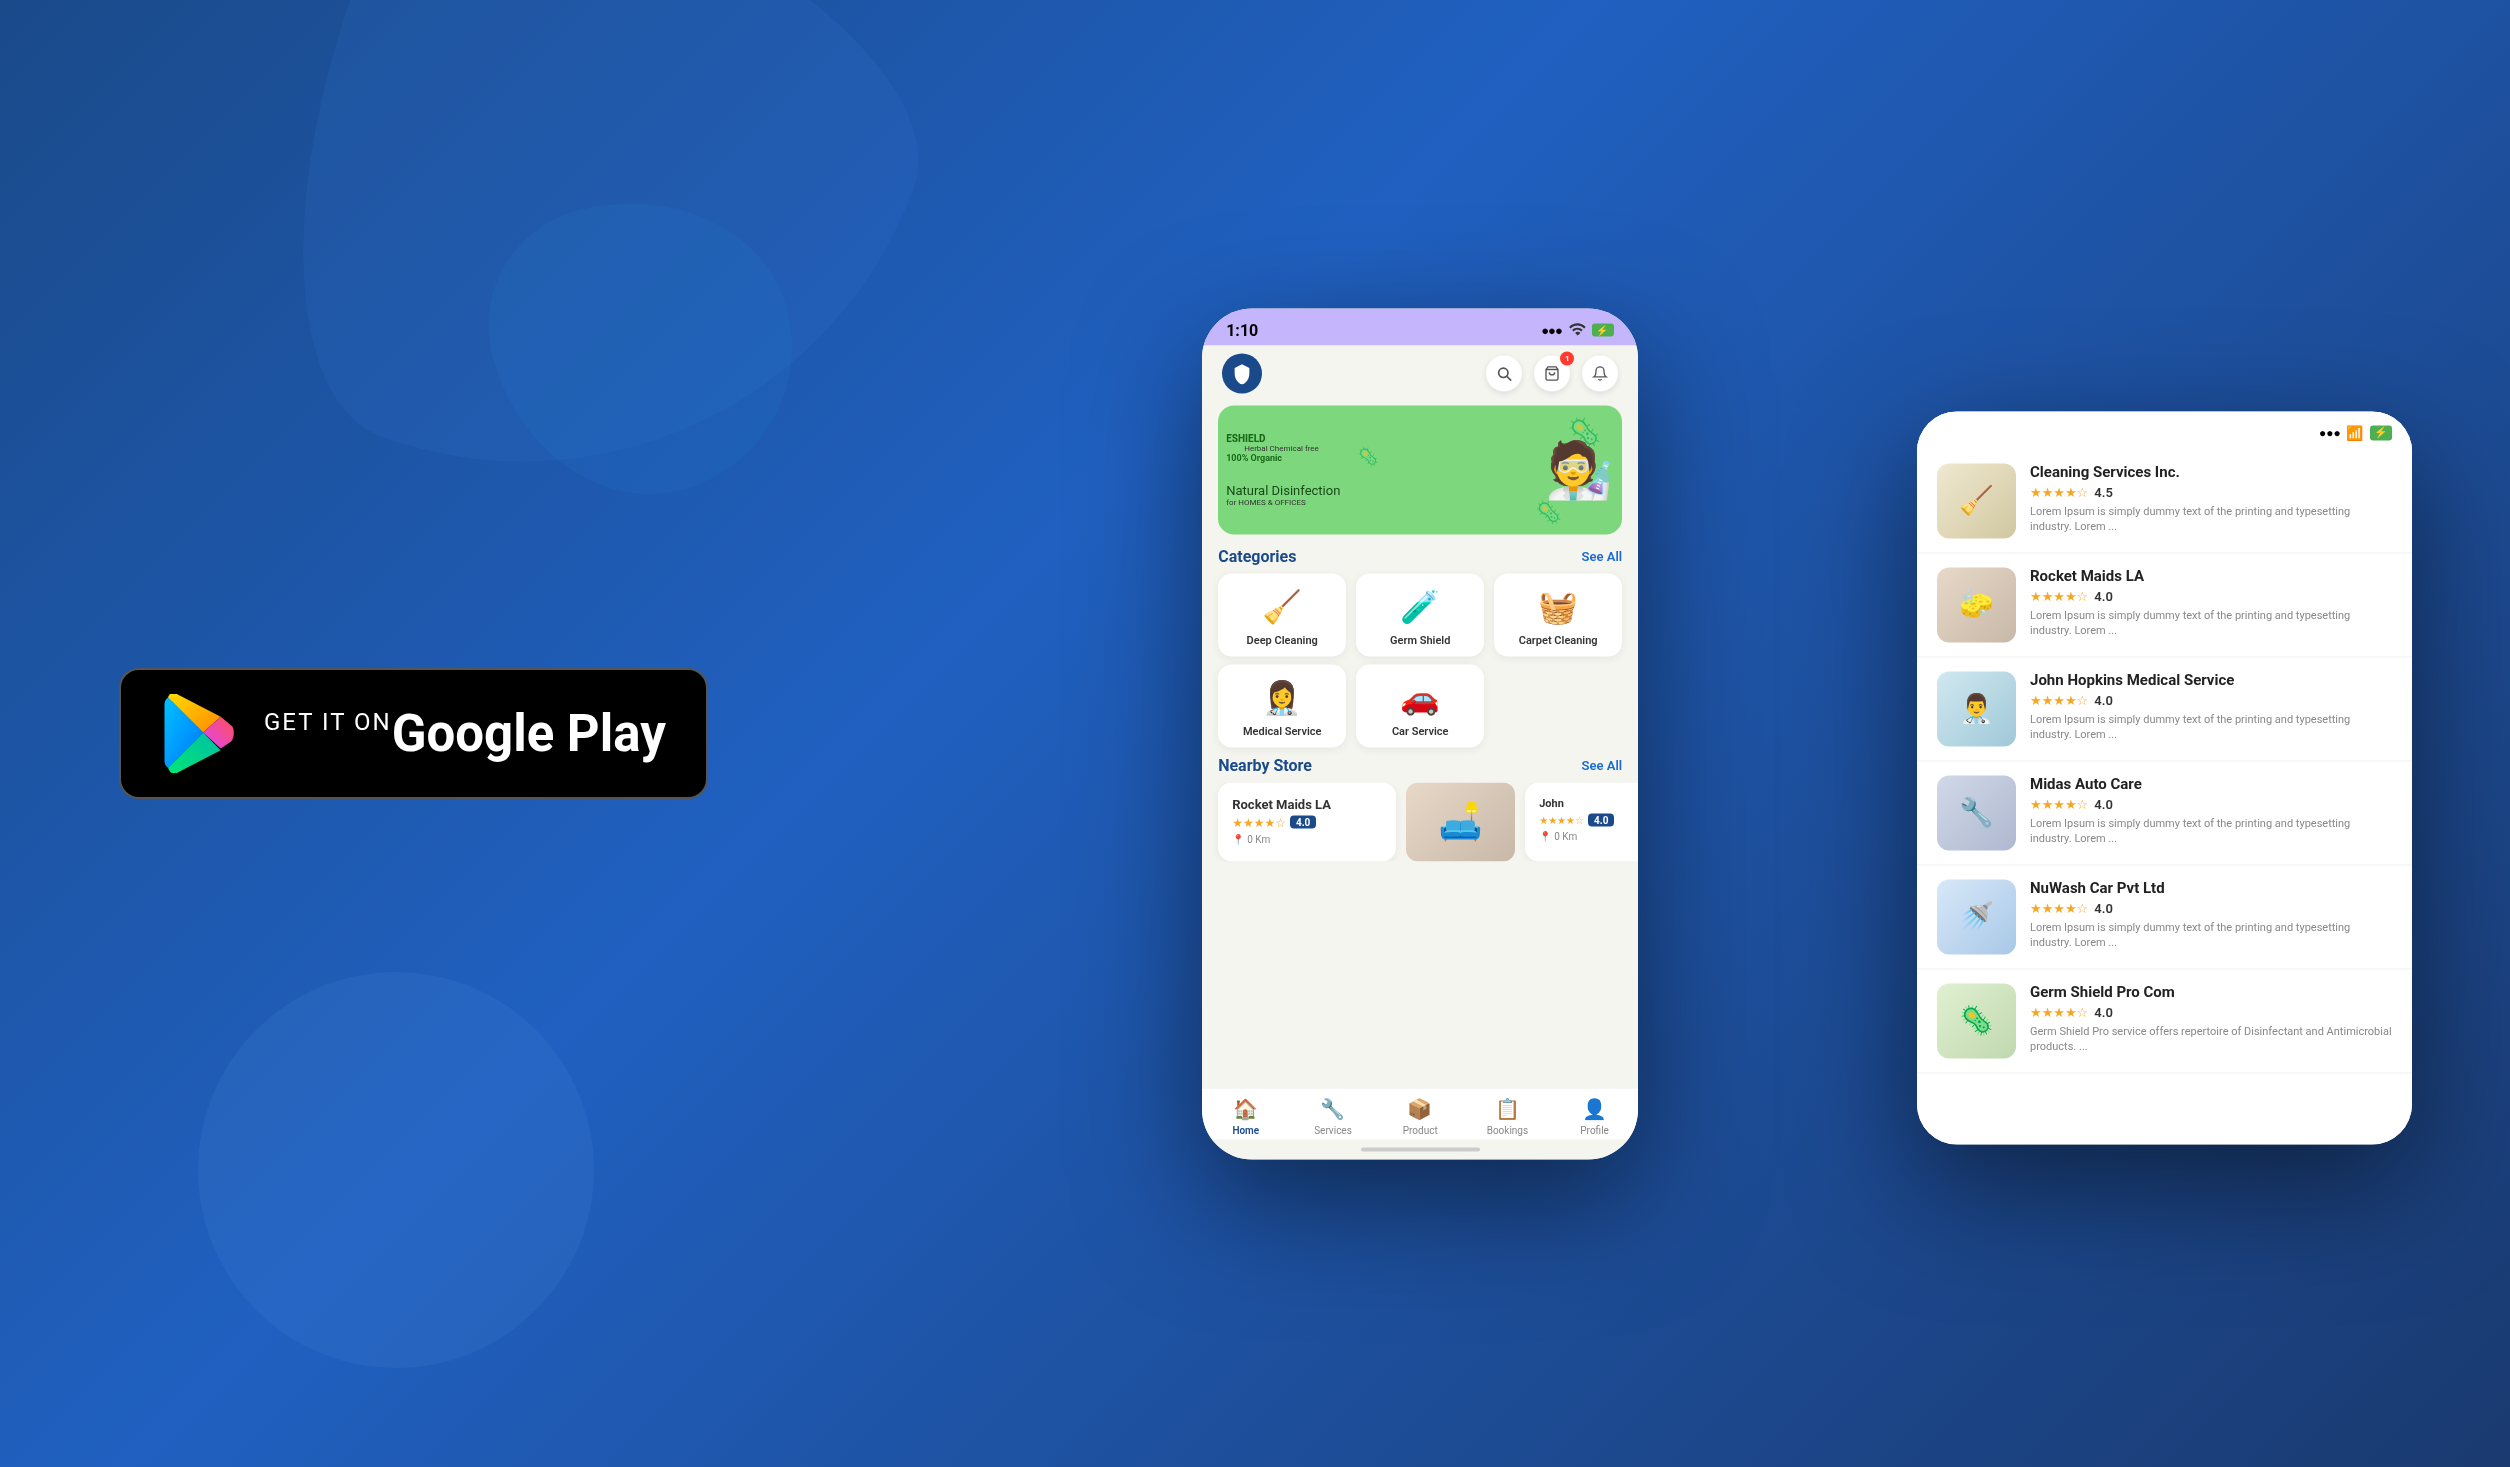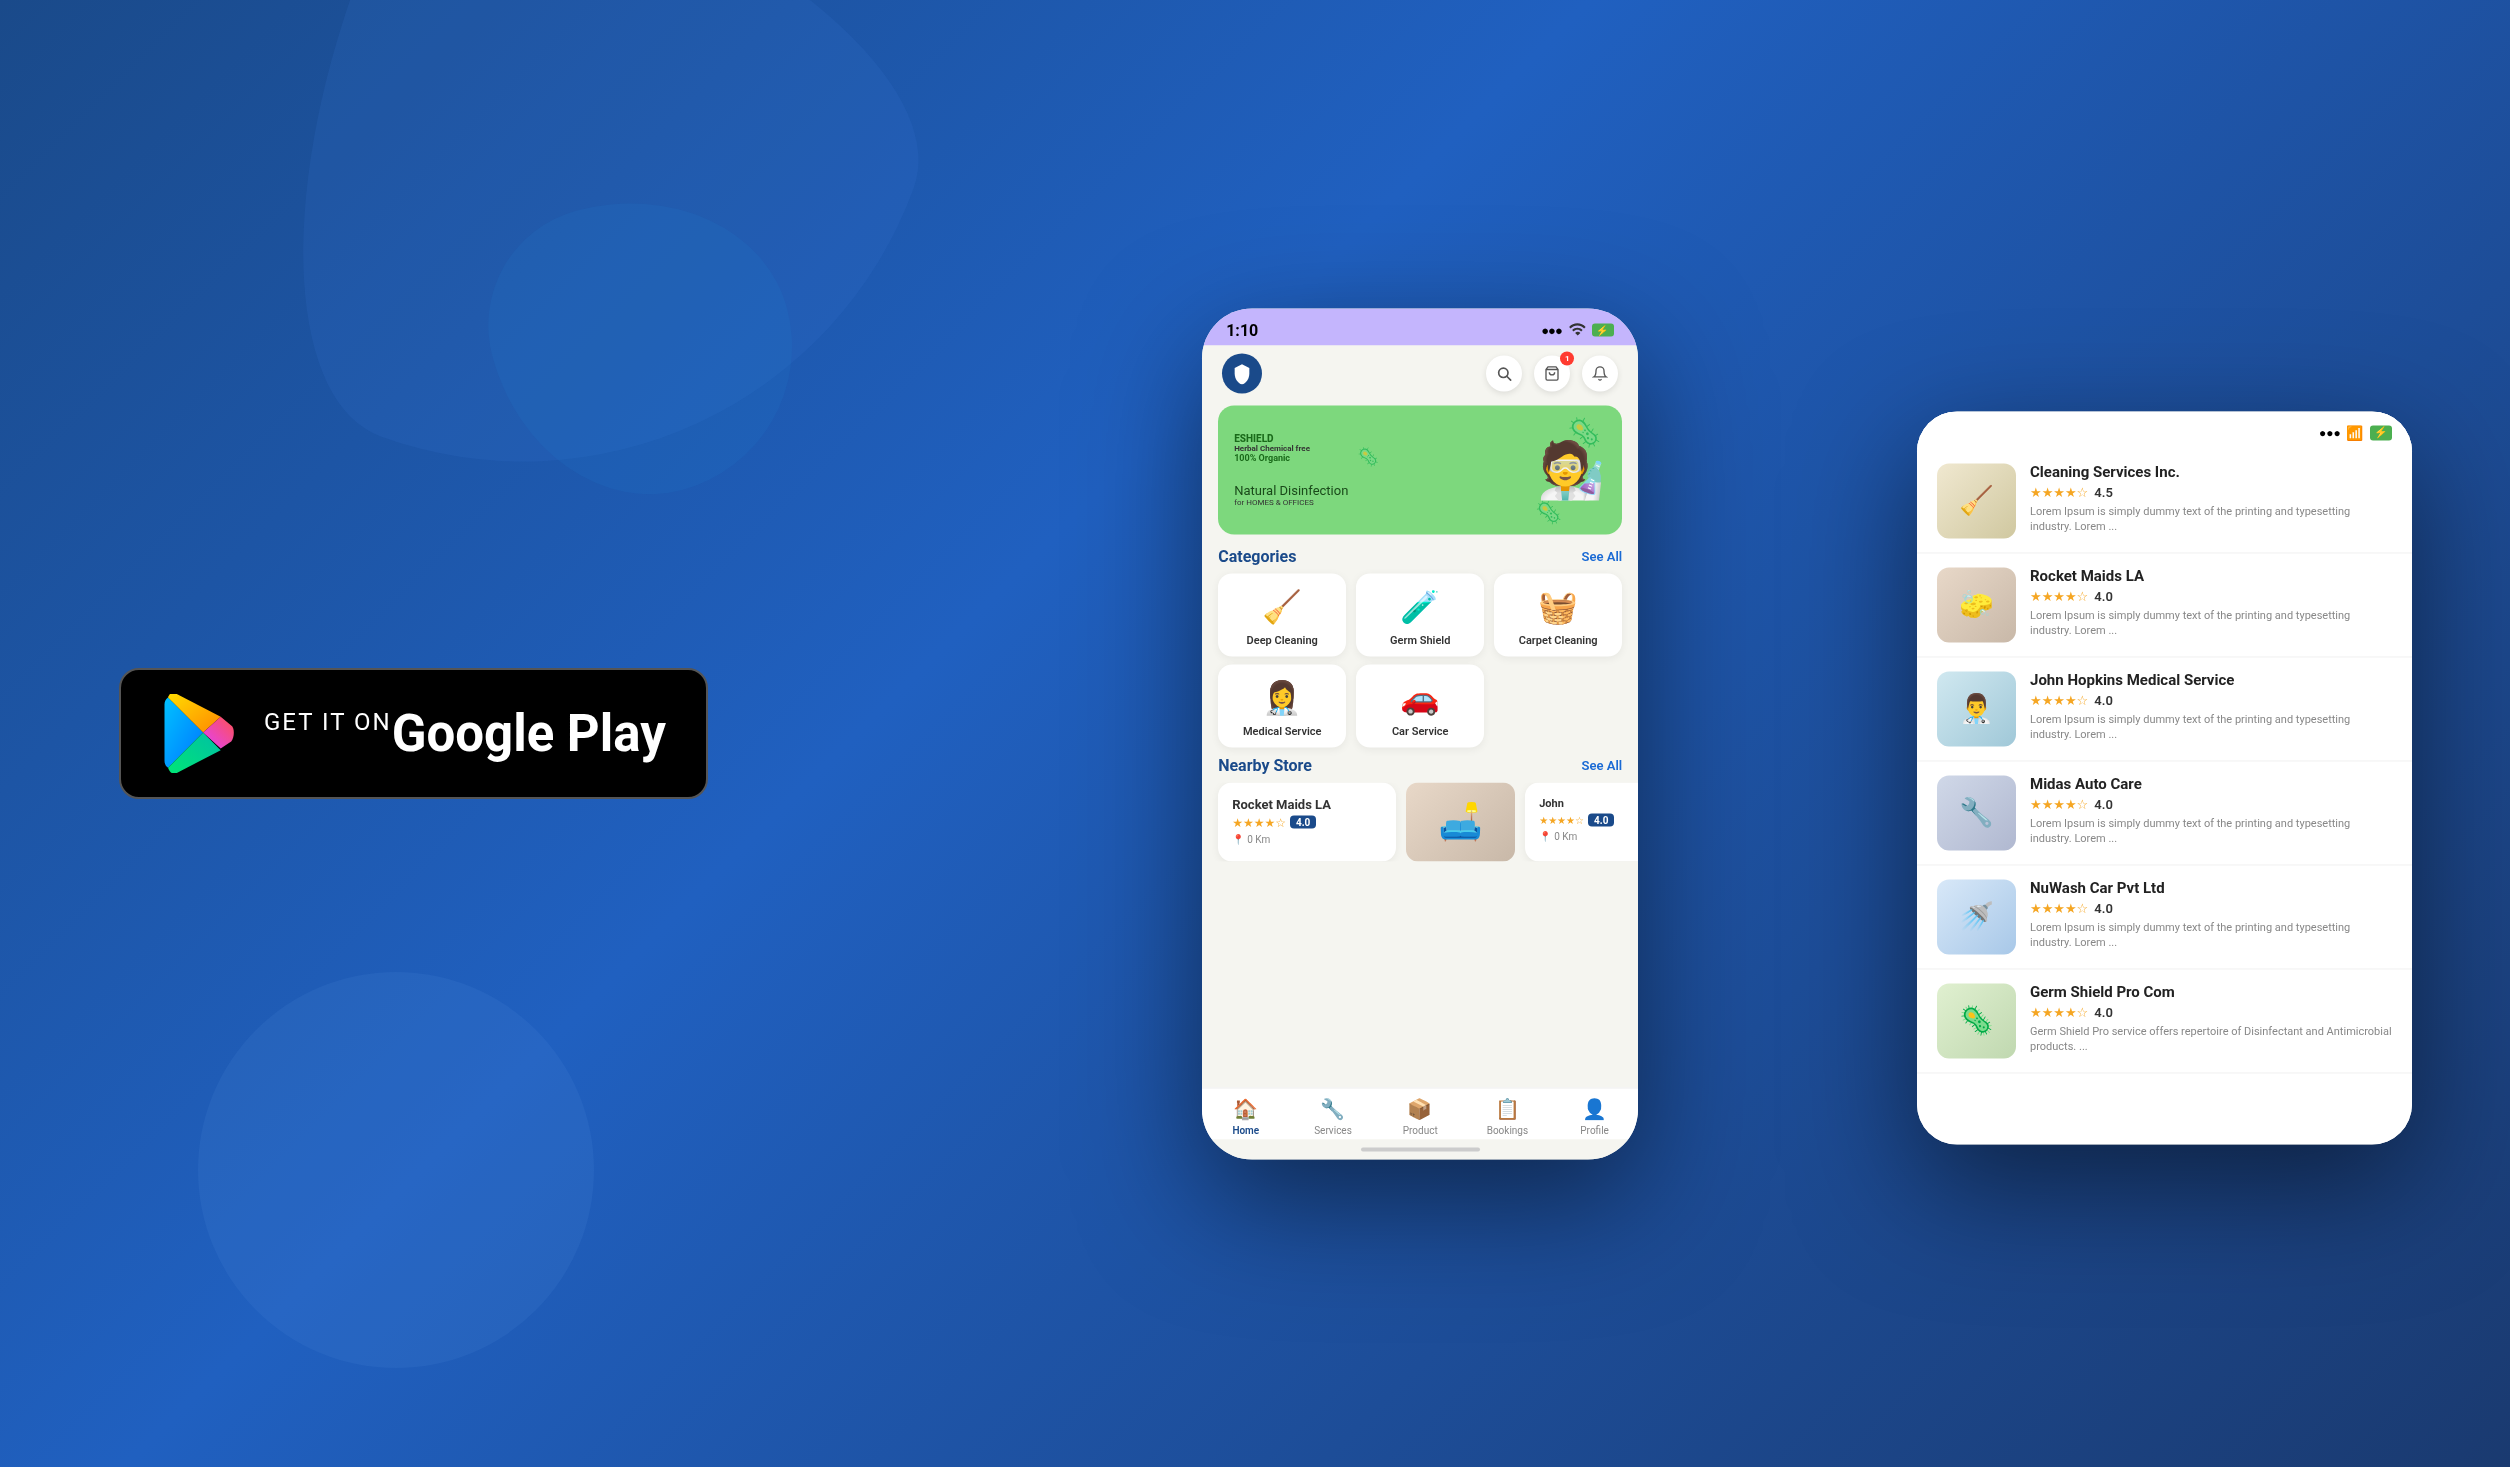--- a/index.html
+++ b/index.html
@@ -184,21 +184,21 @@
 
     
     .banner {
       background: #7dd87d;
       margin: 0 16px 12px;
       border-radius: 16px;
       height: 129px;
       display: flex;
       align-items: center;
       justify-content: space-between;
-      padding: 10px 16px;
+      padding: 10px 8px;
       position: relative;
       overflow: hidden;
     }
     .banner-virus {
       position: absolute;
       font-size: 28px;
       opacity: 0.6;
     }
 
     
@@ -548,21 +548,21 @@
               <svg width="16" height="16" viewBox="0 0 24 24" fill="#555">
                   <path d="M18 8A6 6 0 006 8c0 7-3 9-3 9h18s-3-2-3-9M13.73 21a2 2 0 01-3.46 0" stroke="#555" stroke-width="2" fill="none" stroke-linecap="round"></path>
                 </svg>
             </div>
           </div>
         </div>
 
         <div class="banner">
           <div style="z-index:1;">
             <div style="font-size:10px;font-weight:800;color:#1a6a1a;">ESHIELD</div>
-            <div style="font-size:8px;color:#333;font-weight:700;">Herbal Chemical free</div>
+            <div style="font-size:8px;color:#333;font-weight:400;margin-left:18px;">Herbal Chemical free</div>
             <div style="font-size:9px;color:#1a6a1a;font-weight:700;">100% Organic</div>
             <div style="font-size:13px;color:#1a4a1a;font-weight:400;line-height:1.2;margin-top:20px;">Natural Disinfection</div>
             <div style="font-size:8px;color:#333;">for HOMES &amp; OFFICES</div>
           </div>
 
           <div style="font-size:55px;z-index:1;">🧑‍🔬</div>
 
           <div class="banner-virus" style="top:10px;right:20px;">🦠</div>
           <div class="banner-virus" style="bottom:10px;right:59px;font-size:22px;">🦠</div>
           <div class="banner-virus" style="top:40px;left:139px;font-size:18px;">🦠</div>

